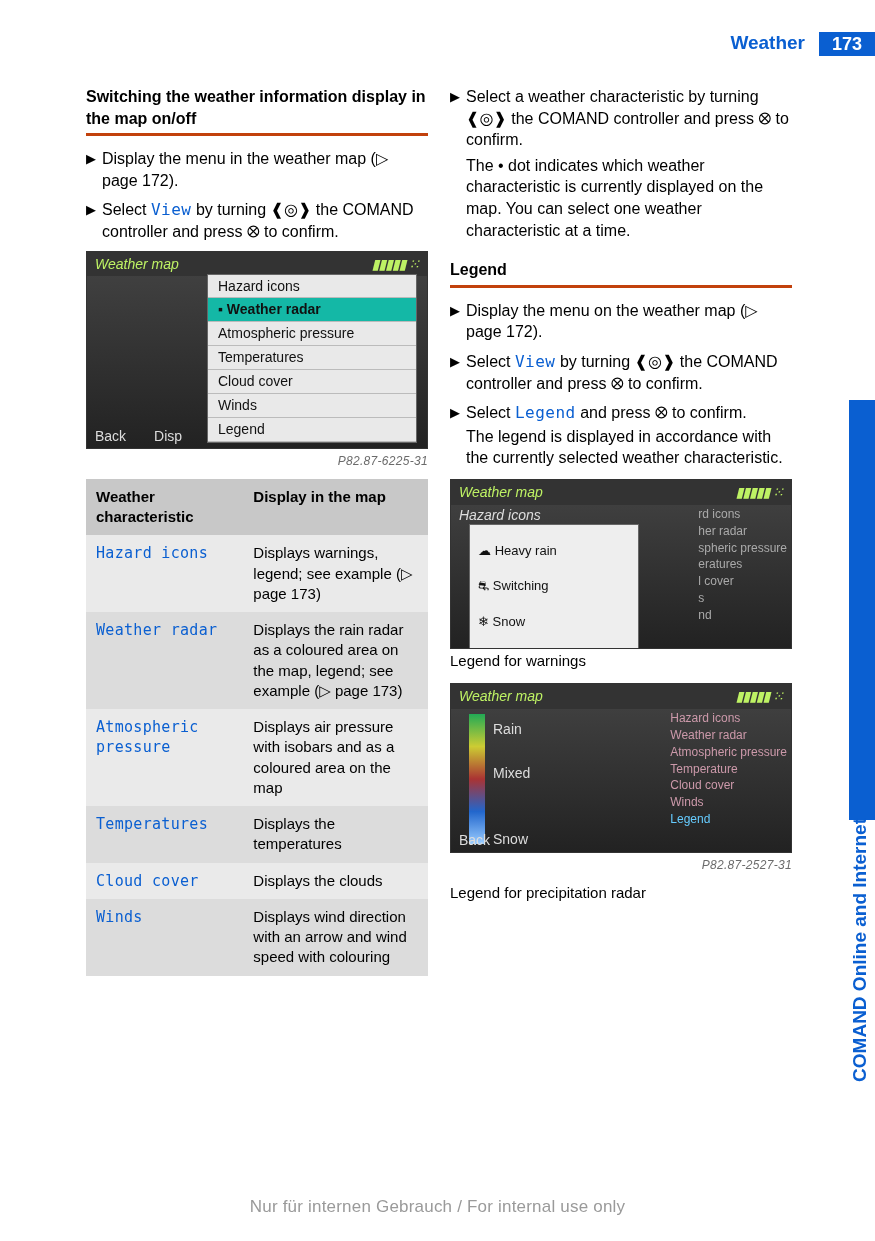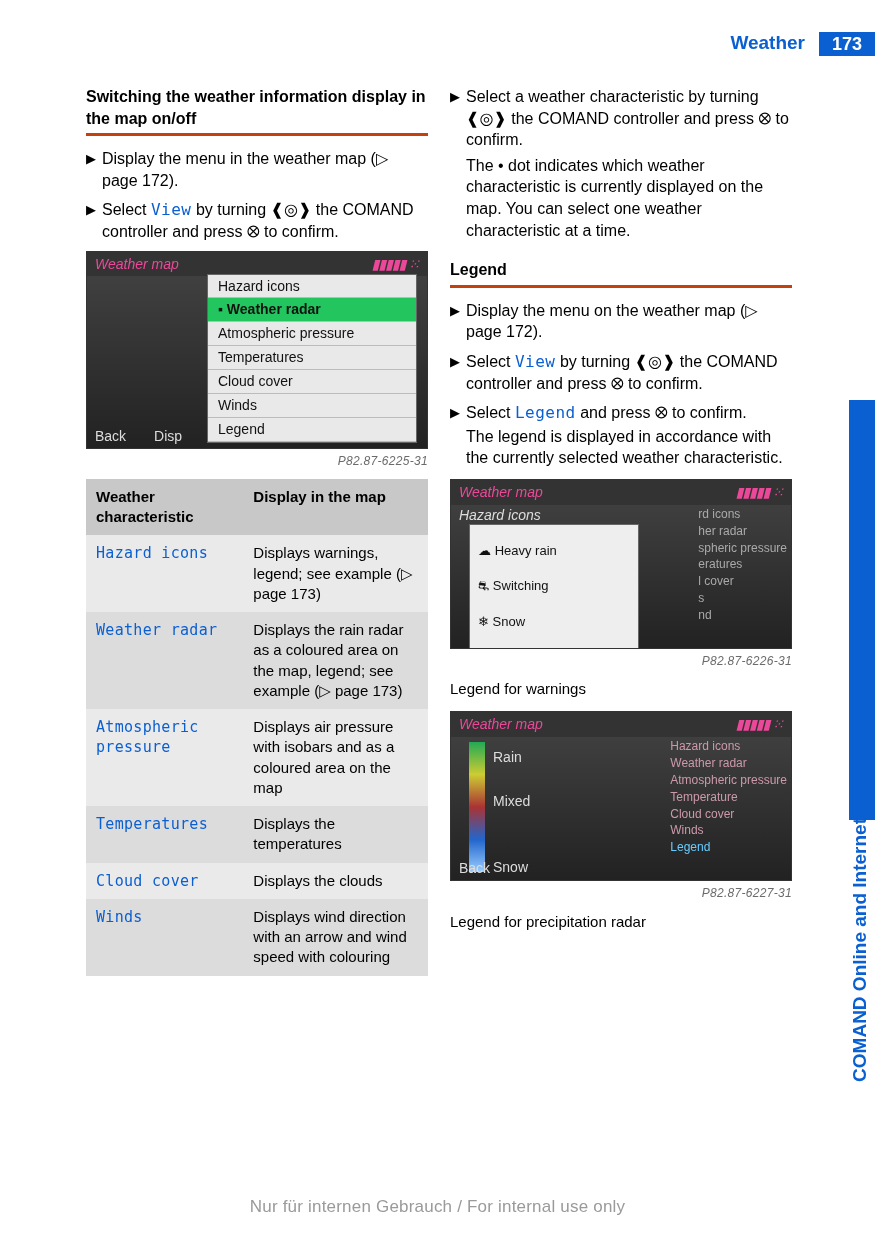--- a/index.html
+++ b/index.html
@@ -134,29 +134,29 @@
     position: absolute;
     bottom: 22px;
     width: 100%;
     text-align: center;
     color: #9a9a9a;
     font-size: 17px;
     letter-spacing: 0.2px;
   }
   
   .wm-title {
-    background:#333;color:#ec4899;font-style:italic;padding:3px 8px;font-size:14px;
+    background:#333;color:#bef264;font-style:italic;padding:3px 8px;font-size:14px;
     display:flex;justify-content:space-between;gap:32px;
   }
   .wm-signal { letter-spacing:-1px; }
   .wm-menu {
     position:absolute; background:#e9e9e9; color:#111; border:1px solid #666;
   }
   .wm-menu .mi { padding:2px 10px; font-size:14px; border-bottom:1px solid #bbb;}
-  .wm-menu .mi.sel { background:#22c55e; font-weight:bold; }
+  .wm-menu .mi.sel { background:#14b8a6; font-weight:bold; }
   .wm-bottom { position:absolute; bottom:2px; left:8px; color:#ddd; font-size:14px;}
   .wm-bottom span{ margin-right:24px;}
   .wm-panel { position:absolute; background:#eee; color:#111; border:1px solid #666; font-size:13px;}
   .wm-panel .pi { padding:1px 8px;margin-top:16px;}
   .wm-side { position:absolute; right:4px; top:26px; color:#aaa; font-size:12px; line-height:1.4;}
   .wm-left { position:absolute; left:42px; color:#ddd; font-size:14px; }
 </style>
 </head>
 <body>
 
@@ -288,21 +288,20 @@
       <div class="wm-side">
         <div>rd icons</div>
         <div>her radar</div>
         <div>spheric pressure</div>
         <div>eratures</div>
         <div>l cover</div>
         <div>s</div>
         <div>nd</div>
       </div>
     </div>
-    <div class="img-caption-right">P82.87-6226-31</div>
     <div class="caption-below">Legend for warnings</div>
 
     <div class="img-placeholder" style="height:170px;">
       <div class="wm-title">
         <span>Weather map</span>
         <span class="wm-signal">▮▮▮▮▮ ⁙</span>
       </div>
       <div class="wm-left" style="top:36px;">Rain</div>
       <div class="wm-left" style="top:80px;">Mixed</div>
       <div class="wm-left" style="top:146px;">Snow</div>
@@ -313,18 +312,18 @@
         <div>Atmospheric pressure</div>
         <div>Temperature</div>
         <div>Cloud cover</div>
         <div>Winds</div>
         <div style="color:#6cf">Legend</div>
       </div>
       <div class="wm-bottom">
         <span>Back</span>
       </div>
     </div>
-    <div class="img-caption-right">P82.87-6227-31</div>
+    <div class="img-caption-right">P82.87-2527-31</div>
     <div class="caption-below">Legend for precipitation radar</div>
   </div>
 </div>
 
 <div class="footer-text">Nur für internen Gebrauch / For internal use only</div>
 
 </body></html>

